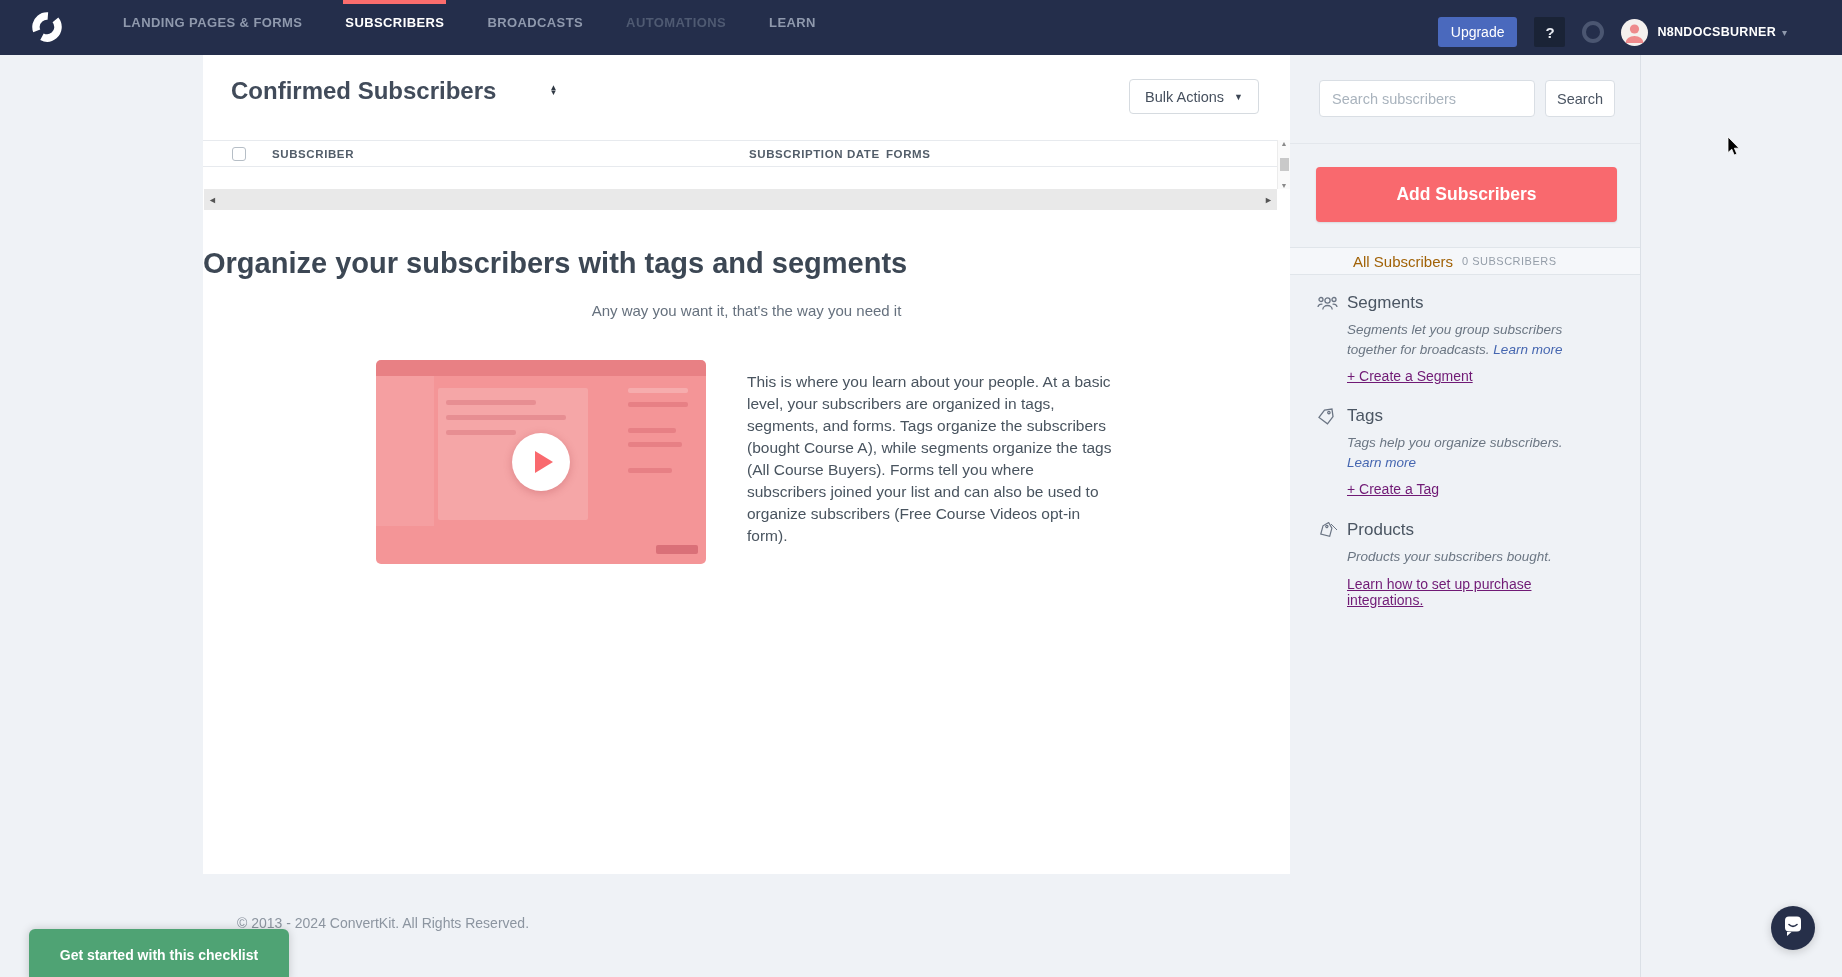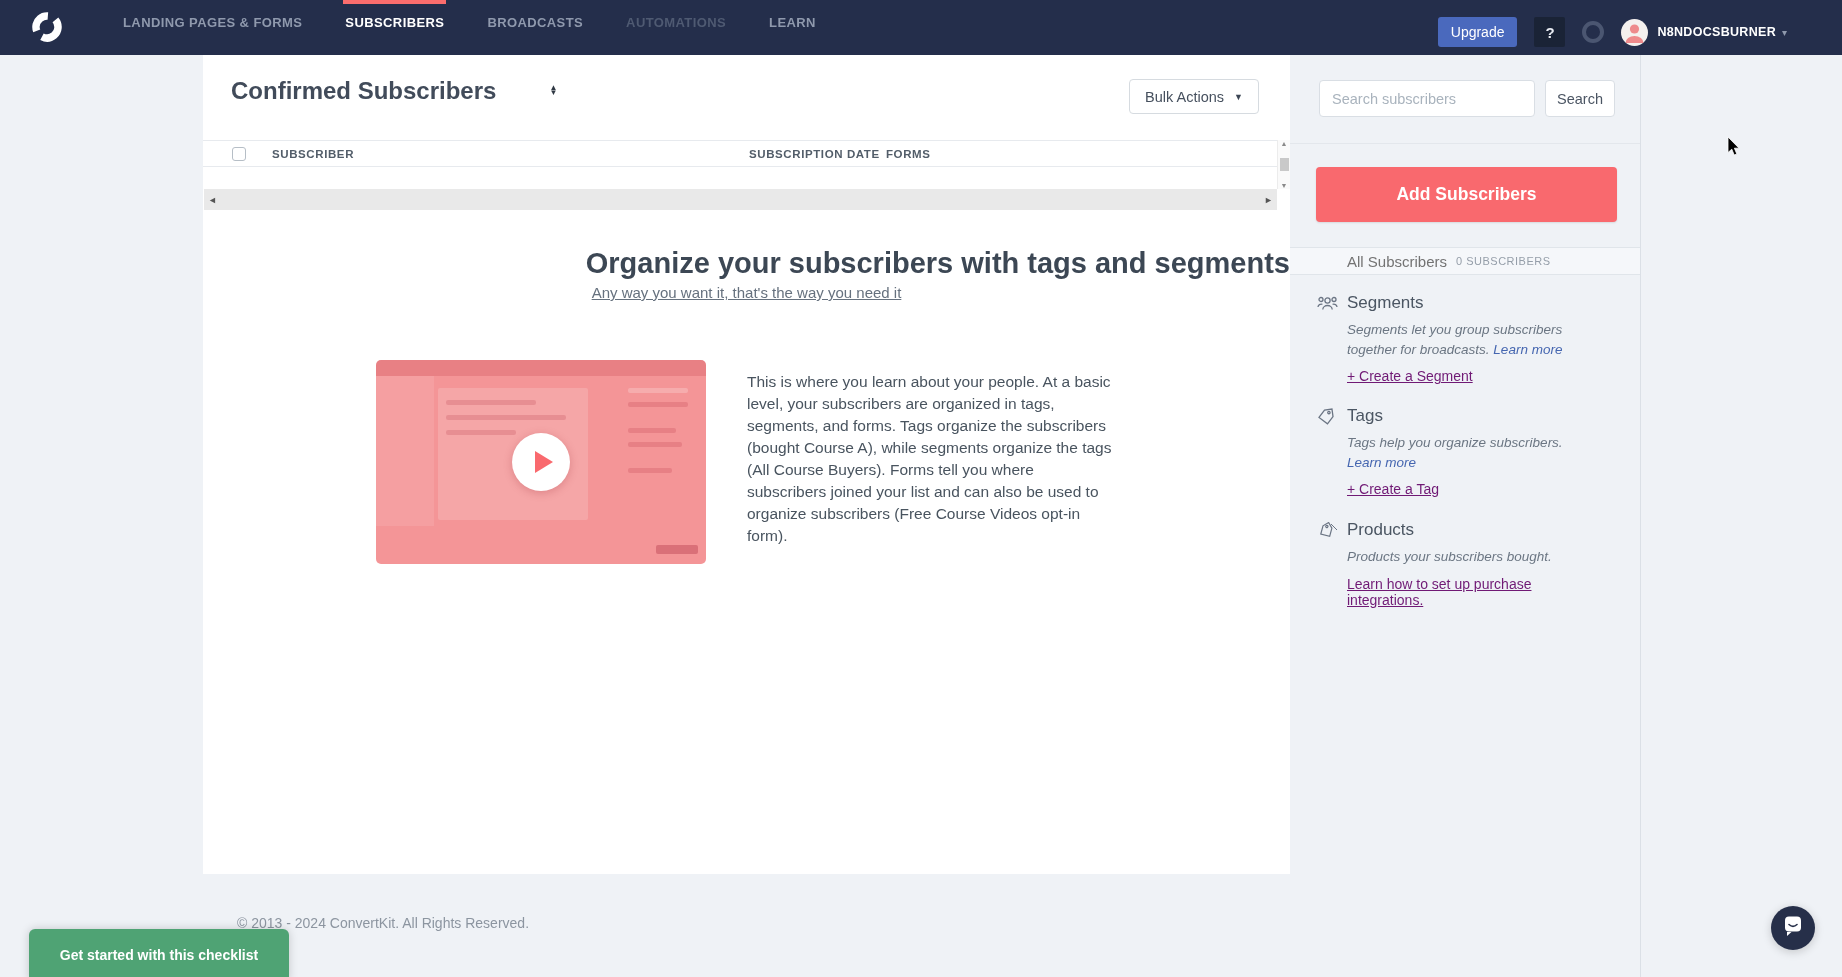--- a/index.html
+++ b/index.html
@@ -75,22 +75,22 @@
     background: #fafafa; border-left: 1px solid #ececec; font-size: 7px; color: #8a8a8a;
     display: flex; flex-direction: column; justify-content: space-between; align-items: center;
     cursor: pointer;
   }
   .vscrollbar .thumb { width: 9px; height: 13px; background: #c9c9c9; }
   .hscrollbar {
     position: absolute; left: 1px; top: 134px; width: 1073px; height: 21px;
     background: #e9e9e9; display: flex; justify-content: space-between; align-items: center;
     padding: 0 4px; font-size: 9px; color: #555; cursor: pointer;
   }
-  .hero-title { position: absolute; top: 192px; width: 100%; text-align: right; font-size: 29px; font-weight: bold; color: #3c4754; }
-  .hero-subtitle { position: absolute; top: 229px; width: 100%; text-align: center; font-size: 15px; color: #66717e; text-decoration: underline; }
+  .hero-title { position: absolute; top: 192px; width: 100%; text-align: left; font-size: 29px; font-weight: bold; color: #3c4754; }
+  .hero-subtitle { position: absolute; top: 247px; width: 100%; text-align: center; font-size: 15px; color: #66717e; }
 
   .video-thumb {
     position: absolute; left: 173px; top: 305px; width: 330px; height: 204px;
     background: #f49597; border-radius: 5px; overflow: hidden; cursor: pointer;
   }
   .vt-topbar { position: absolute; left: 0; top: 0; width: 100%; height: 16px; background: rgba(190,55,70,0.22); }
   .vt-left { position: absolute; left: 0; top: 16px; width: 58px; height: 150px; background: rgba(255,255,255,0.10); }
   .vt-modal { position: absolute; left: 62px; top: 28px; width: 150px; height: 132px; background: rgba(255,255,255,0.16); border-radius: 2px; }
   .vt-line { position: absolute; height: 5px; background: rgba(170,35,55,0.18); border-radius: 2px; }
   .vt-side { position: absolute; left: 252px; top: 28px; width: 66px; height: 100px; }
@@ -129,21 +129,21 @@
     position: absolute; left: 26px; top: 112px; width: 301px; height: 55px;
     background: #f9696e; border: none; border-radius: 4px;
     color: #ffffff; font-size: 17.5px; font-weight: bold; font-family: inherit;
     cursor: pointer; box-shadow: 0 1px 2px rgba(0,0,0,0.10);
   }
   .all-subs-row {
     position: absolute; left: 0; top: 192px; width: 100%; height: 28px;
     background: #f5f7fa; border-top: 1px solid #e0e5ea; border-bottom: 1px solid #e0e5ea;
     display: flex; align-items: center; padding-left: 57px; cursor: pointer;
   }
-  .all-subs-label { font-size: 15px; color: #737373; }
+  .all-subs-label { font-size: 15px; color: #a16207; margin-left: 6px; }
   .all-subs-count { font-size: 11px; color: #959ea9; letter-spacing: 0.5px; margin-left: 9px; }
   .sb-section { position: absolute; left: 0; width: 100%; }
   .sb-icon { position: absolute; left: 27px; top: 2px; width: 21px; height: 19px; }
   .sb-content { margin-left: 57px; width: 244px; }
   .sb-title { font-size: 17px; color: #4b5663; margin-bottom: 7px; }
   .sb-desc { font-size: 13.5px; font-style: italic; color: #6b7683; line-height: 1.46; }
   .learn-link { color: #4566b0; font-style: italic; cursor: pointer; }
   .sb-action { display: inline-block; margin-top: 9px; font-size: 14px; color: #701a75; text-decoration: underline; cursor: pointer; }
 
   

